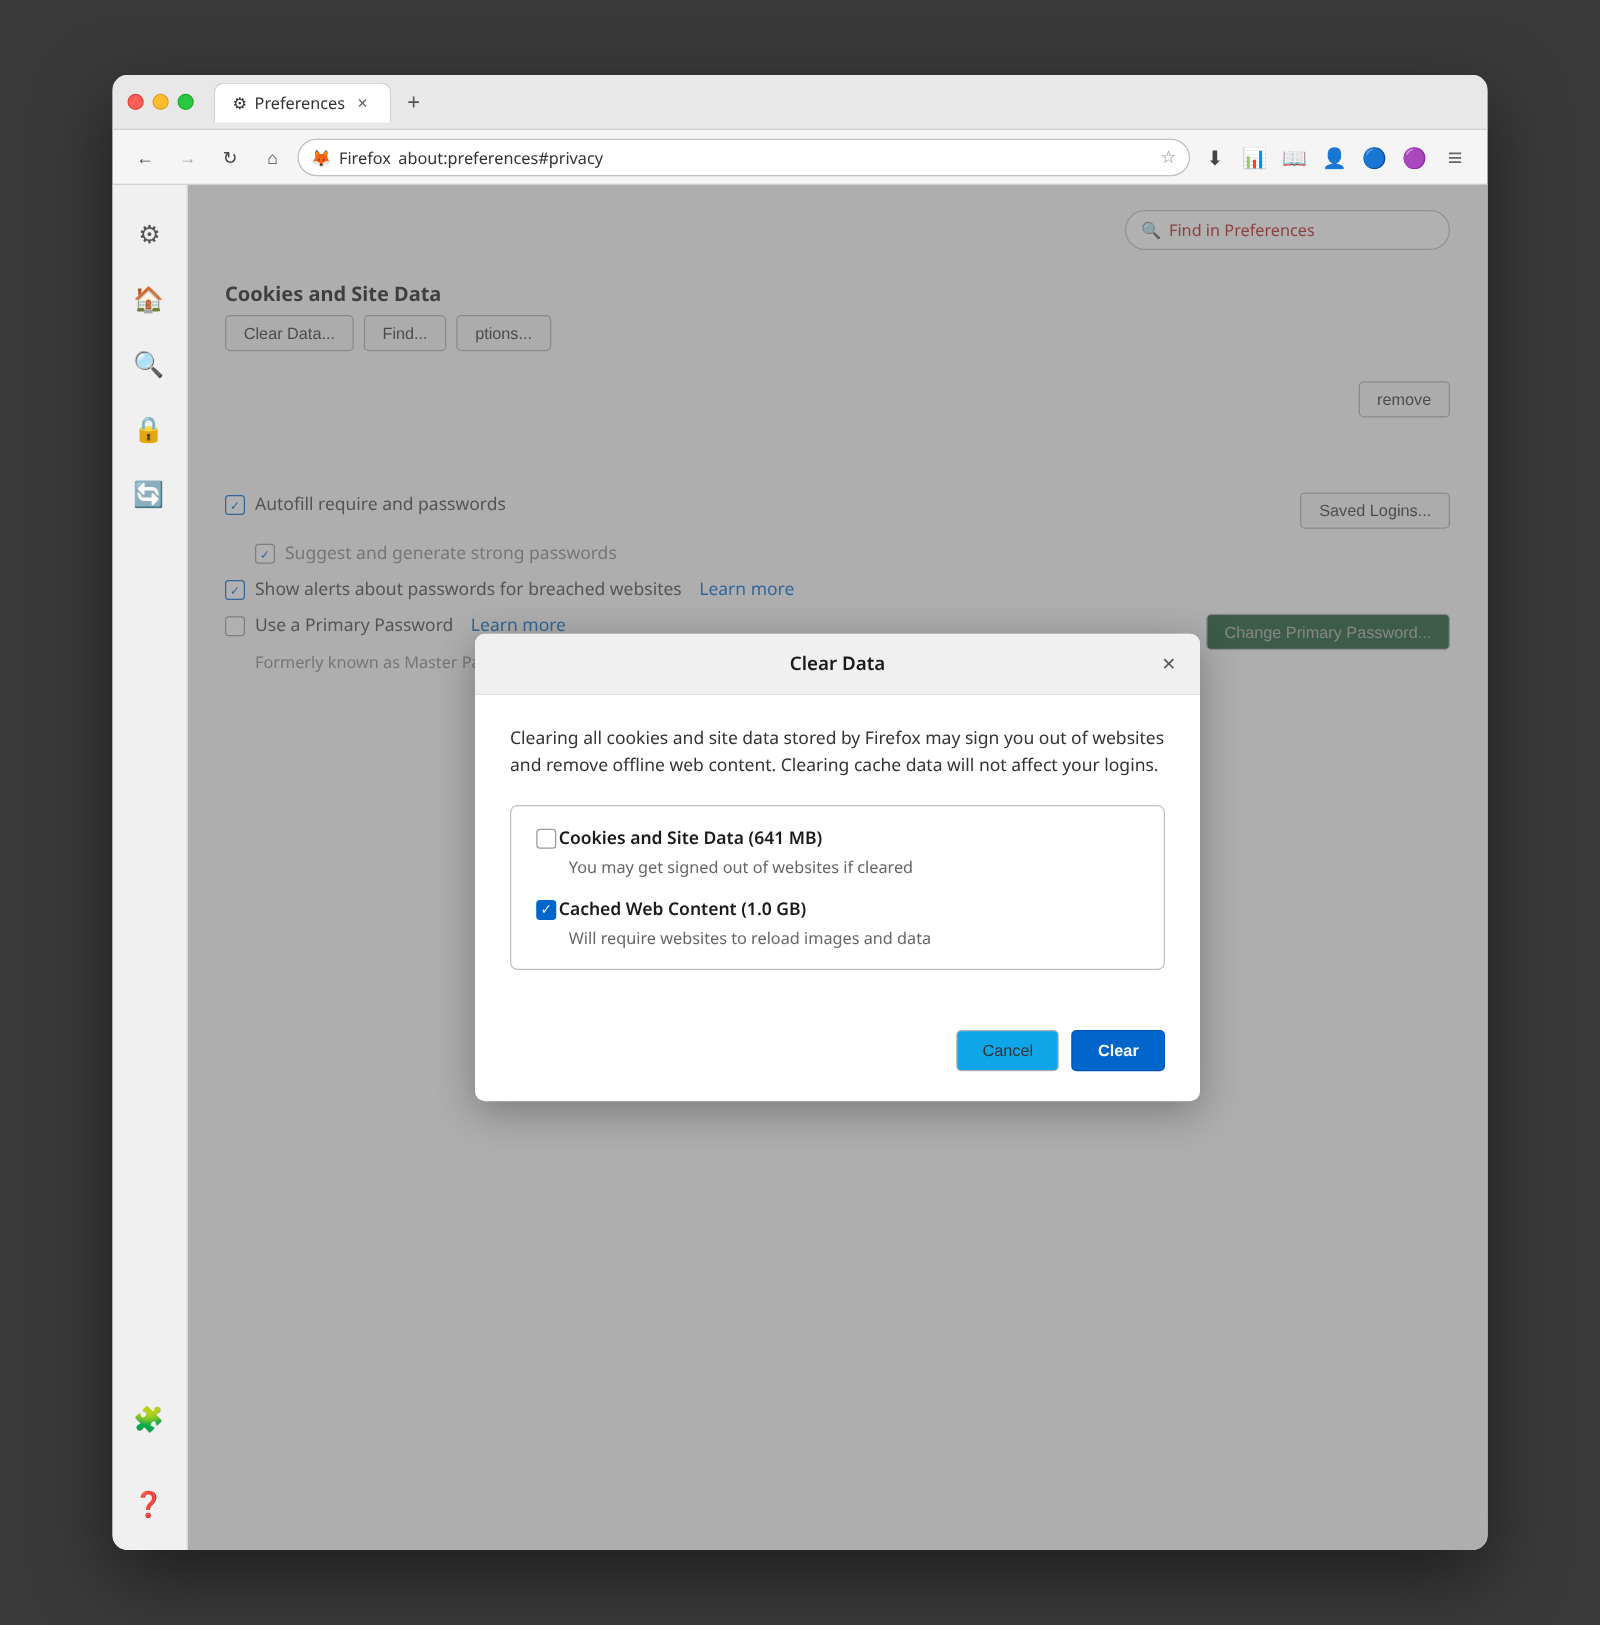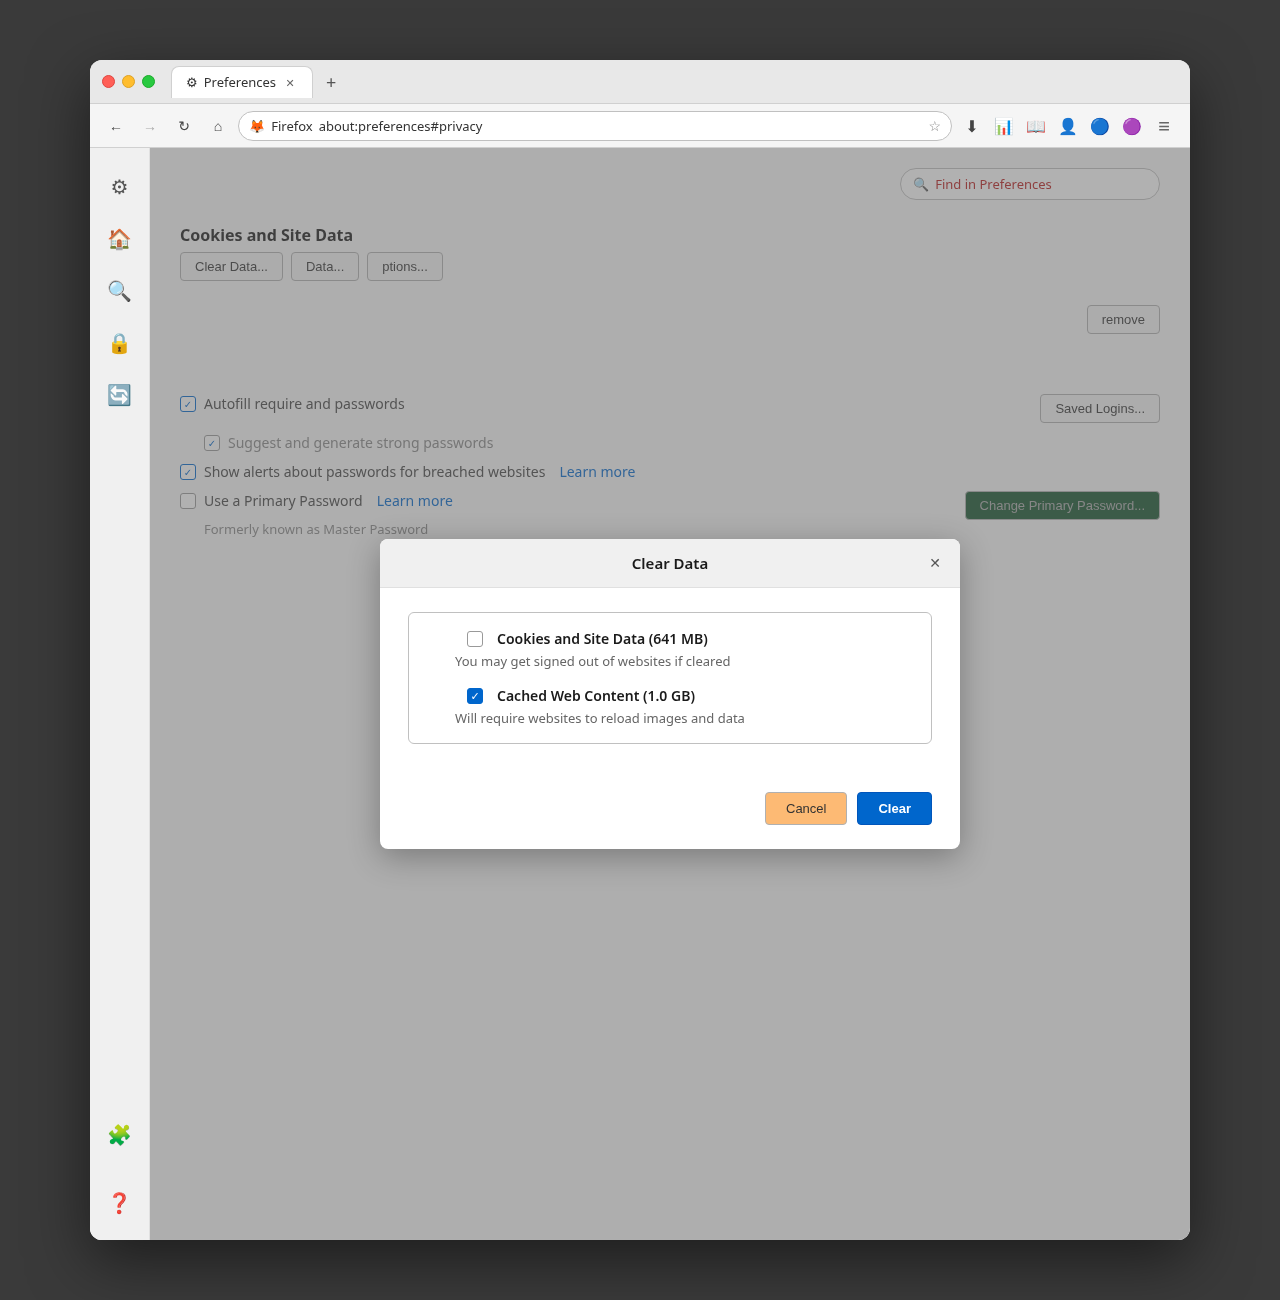--- a/index.html
+++ b/index.html
@@ -358,23 +358,22 @@
       padding: 16px 20px;
       margin-bottom: 24px;
     }
     .modal-option {
       margin-bottom: 16px;
     }
     .modal-option:last-child { margin-bottom: 0; }
     .modal-option-row {
       display: flex;
       align-items: center;
-      gap: 14px;
+      gap: 2px;
       margin-bottom: 4px;
-      margin-left: 38px;
     }
     .modal-option-label {
       font-size: 14px;
       font-weight: 600;
       color: #1a1a1a;
     }
     .modal-option-desc {
       font-size: 13px;
       color: #666;
       margin-left: 26px;
@@ -400,21 +399,21 @@
     .modal-footer {
       padding: 0 28px 24px;
       display: flex;
       justify-content: flex-end;
       gap: 10px;
     }
     .btn-cancel {
       padding: 8px 20px;
       border: 1px solid #b0b0b0;
       border-radius: 4px;
-      background: #fdba74;
+      background: #0ea5e9;
       font-size: 13px;
       color: #333;
       cursor: pointer;
     }
     .btn-clear {
       padding: 8px 20px;
       border: 1px solid #0055bb;
       border-radius: 4px;
       background: #0066cc;
       font-size: 13px;
@@ -489,21 +488,21 @@
         <div class="find-input">
           <span>🔍</span>
           <span style="color:#b91c1c;font-size:13px;">Find in Preferences</span>
         </div>
       </div>
 
       <div>
         <div class="section-title">Cookies and Site Data</div>
         <div class="prefs-buttons">
           <button class="pref-btn">Clear Data...</button>
-          <button class="pref-btn">Data...</button>
+          <button class="pref-btn">Find...</button>
           <button class="pref-btn">ptions...</button>
         </div>
       </div>
 
       <div style="margin-top:20px; margin-bottom:20px;">
         <div style="display:flex; justify-content:flex-end;">
           <button class="pref-btn">remove</button>
         </div>
       </div>
 
@@ -540,20 +539,21 @@
         </div>
       </div>
 
       <div class="overlay">
         <div class="modal">
           <div class="modal-header">
             <span class="modal-title">Clear Data</span>
             <button class="modal-close">✕</button>
           </div>
           <div class="modal-body">
+            <p class="modal-desc">Clearing all cookies and site data stored by Firefox may sign you out of websites and remove offline web content. Clearing cache data will not affect your logins.</p>
             <div class="modal-options">
 
               <div class="modal-option">
                 <div class="modal-option-row">
                   <div class="modal-checkbox"></div>
                   <span class="modal-option-label">Cookies and Site Data (641 MB)</span>
                 </div>
                 <div class="modal-option-desc">You may get signed out of websites if cleared</div>
               </div>
 

